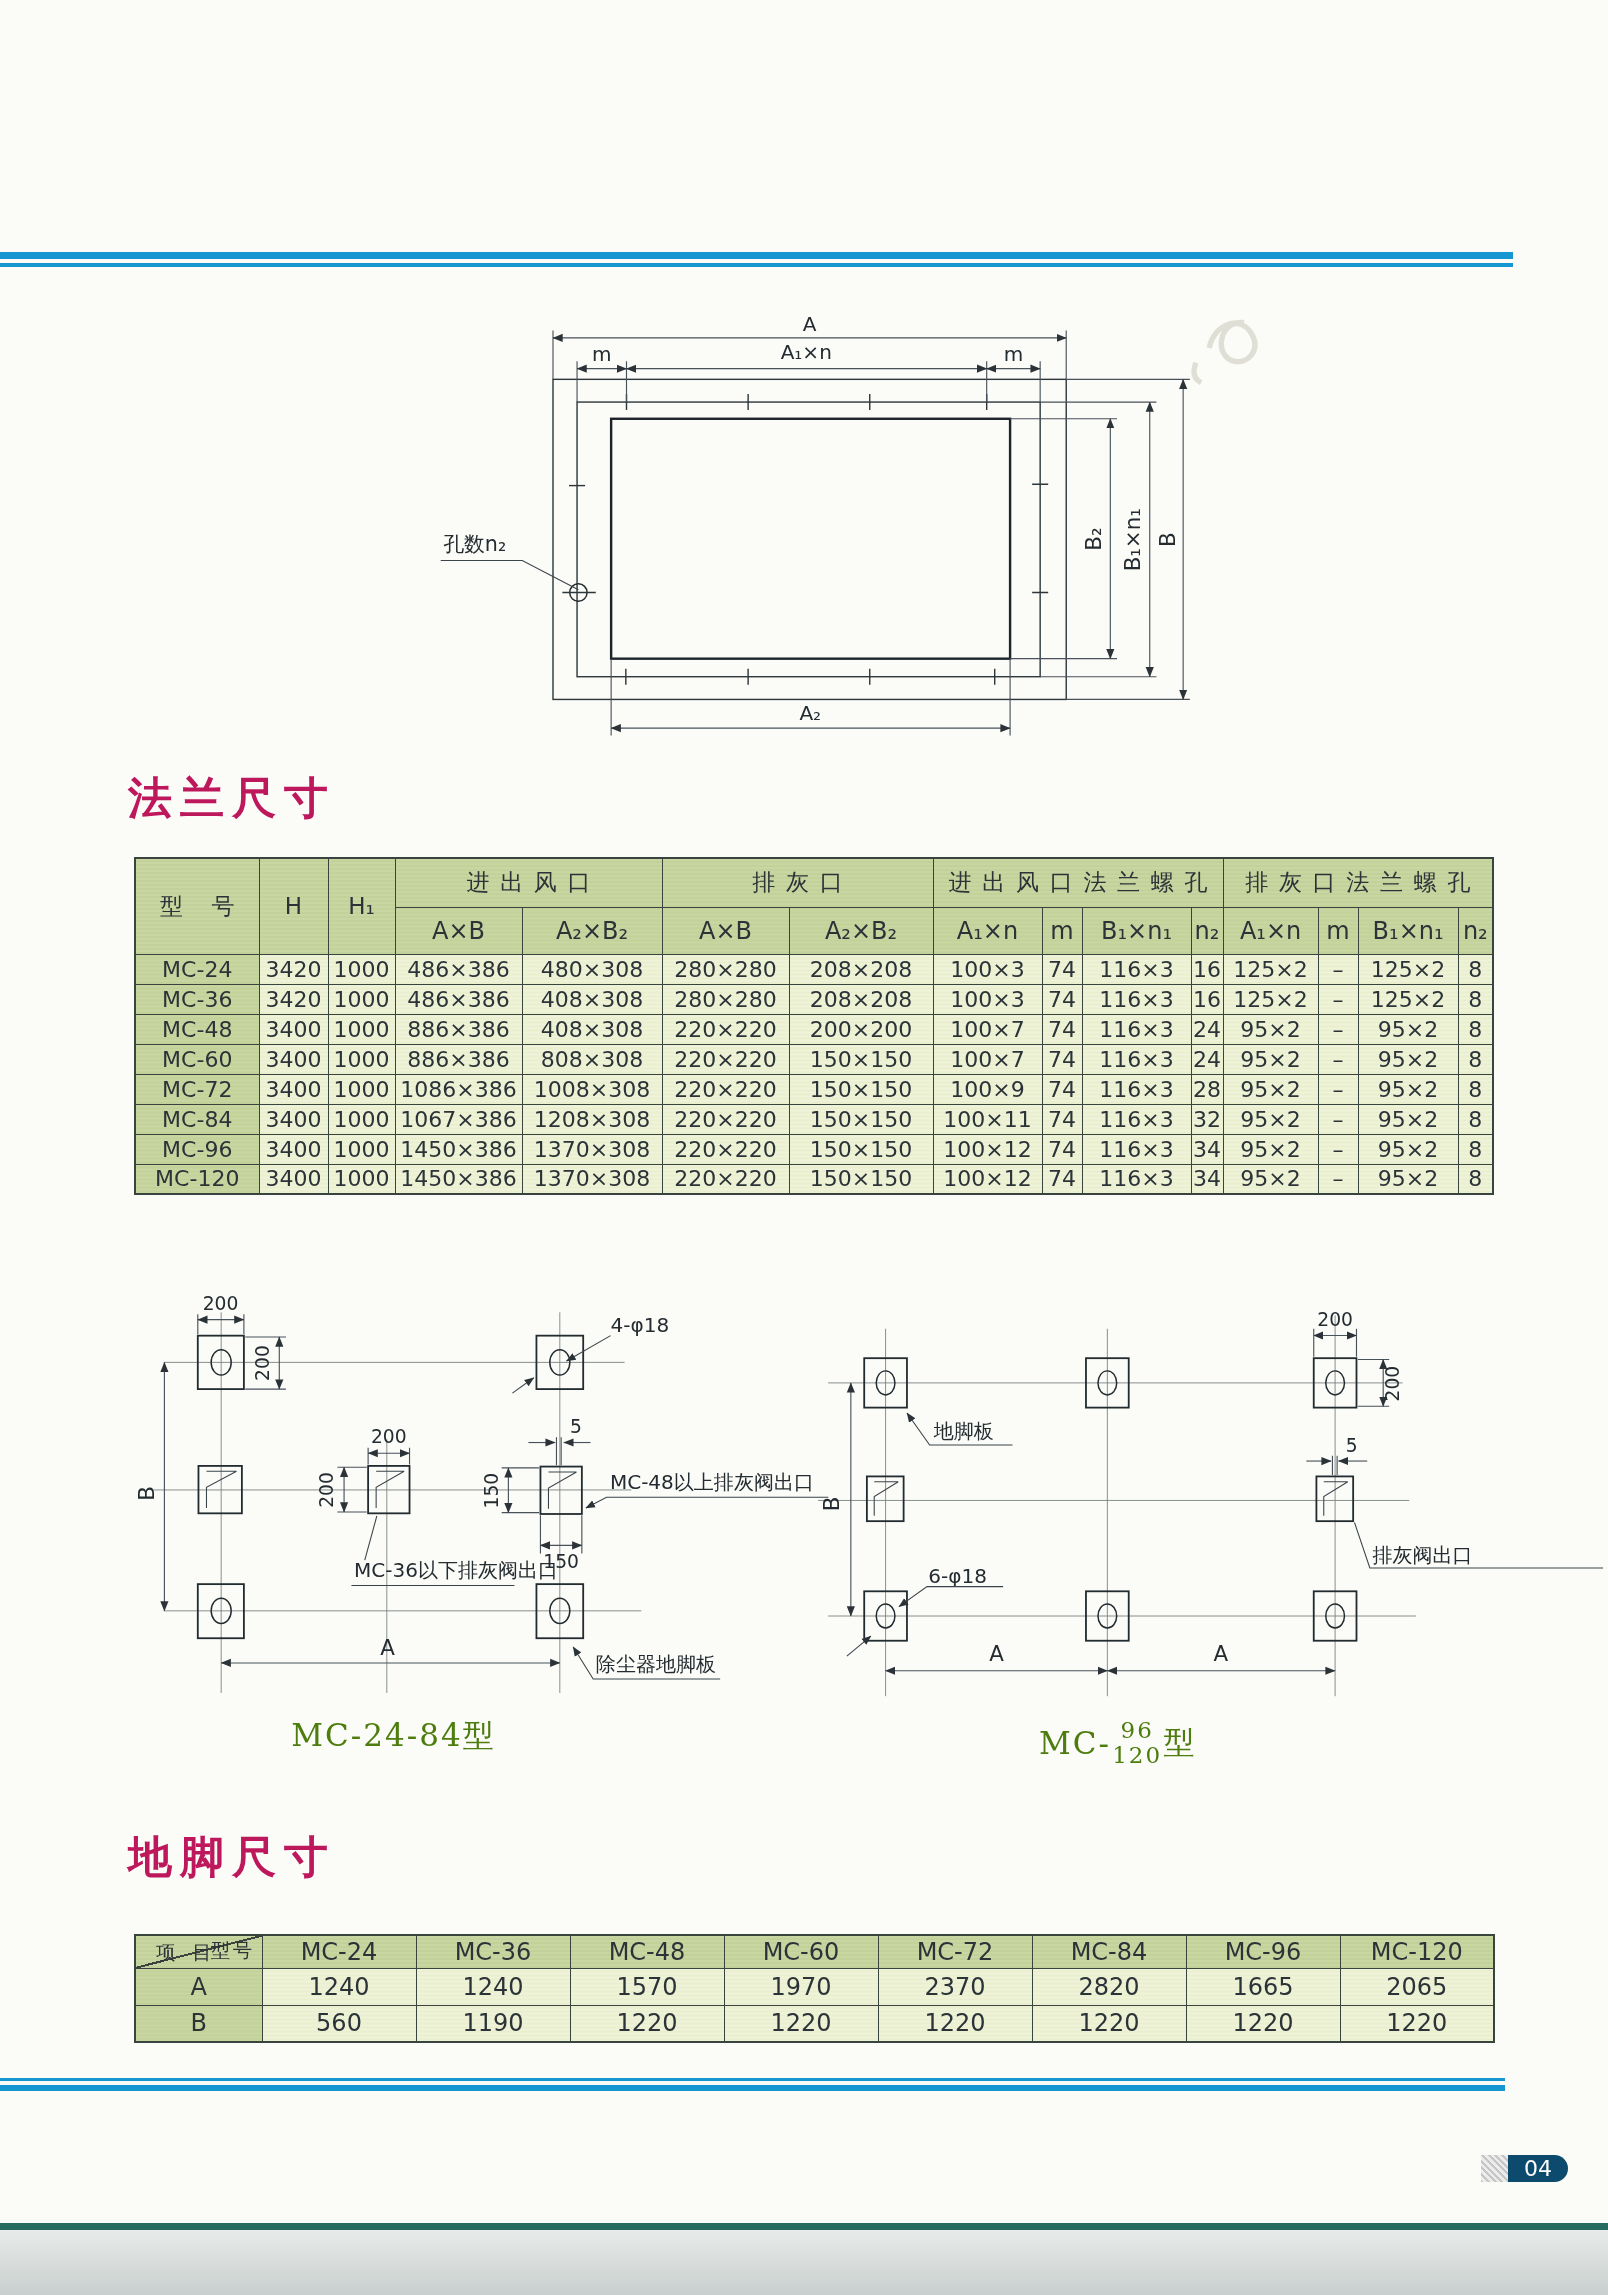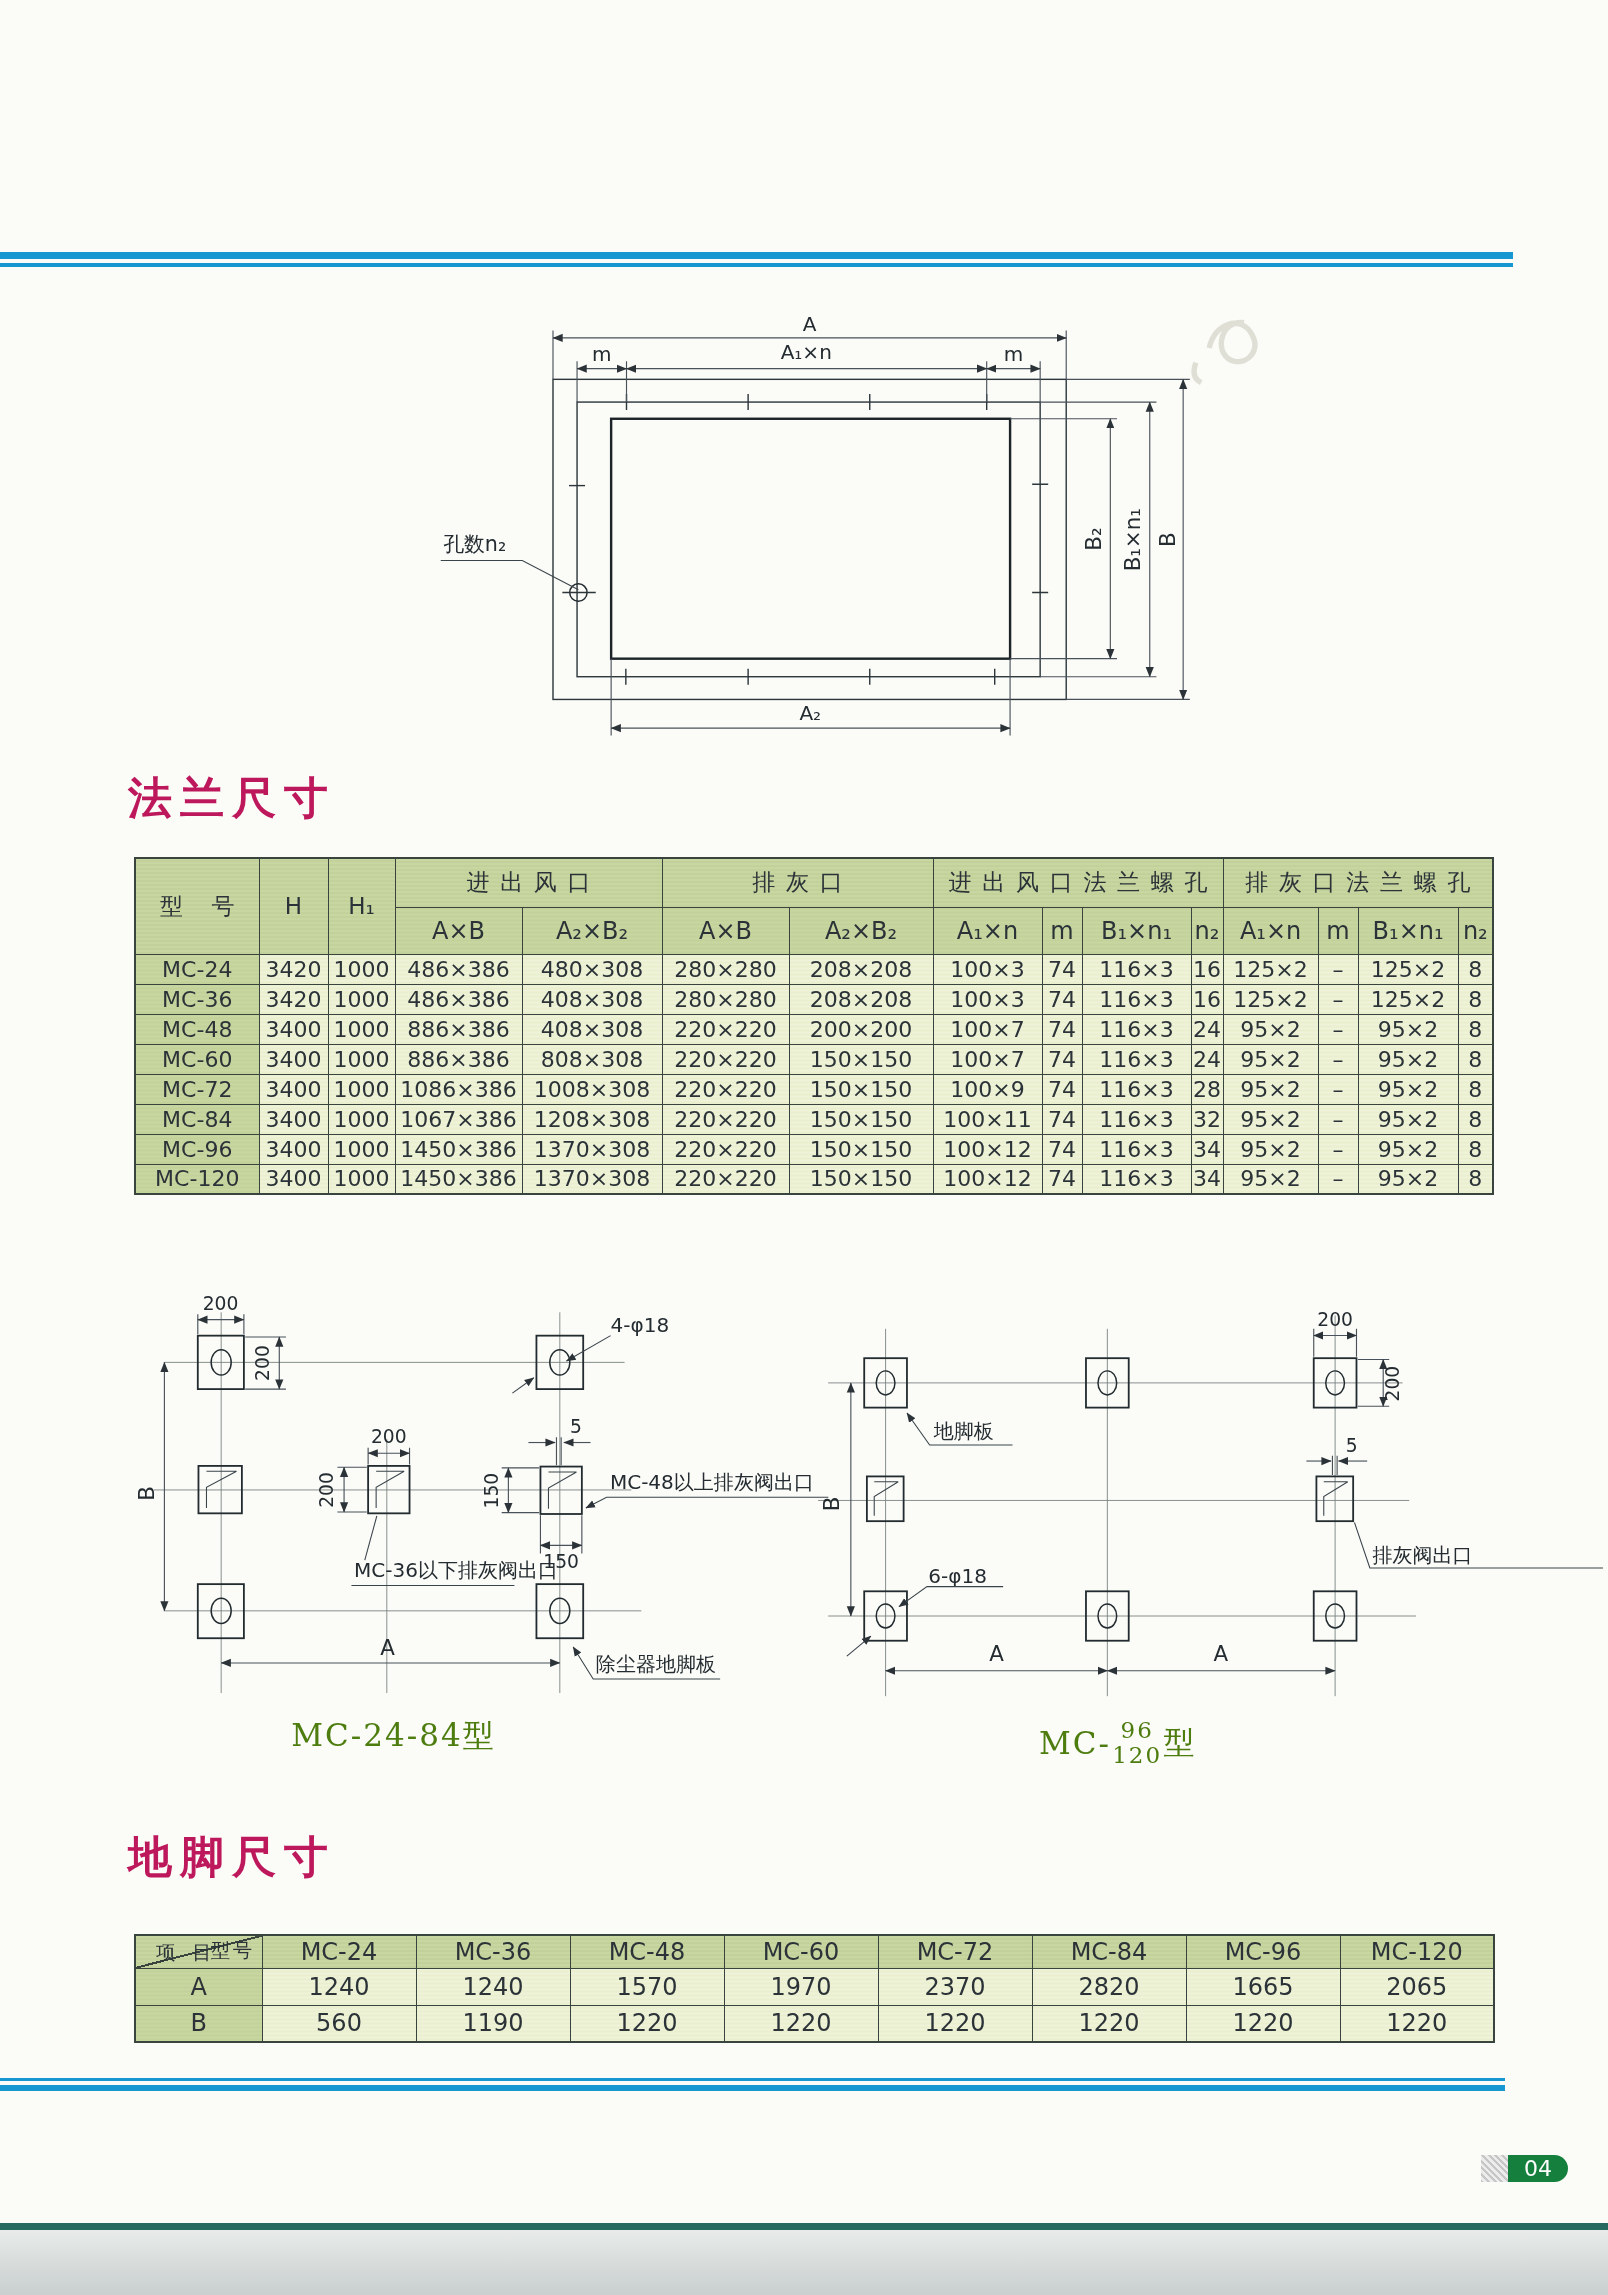--- a/index.html
+++ b/index.html
@@ -78,21 +78,21 @@
   #caption-right { display:flex; align-items:center; }
   #caption-right .stack { display:flex; flex-direction:column; align-items:center;
     font-size:23px; line-height:1.1; margin:0 1.3px; }
   
   #bottom-teal { position:absolute; left:0; top:2223px; width:1609px; height:6.7px; background:#276b60; }
   #bottom-gray { position:absolute; left:0; top:2230px; width:1609px; height:65px;
     background:linear-gradient(#e8ebe9,#c8cfce); }
   #page-badge { position:absolute; left:1481px; top:2155px; display:flex; }
   #badge-hatch { width:27px; height:27px;
     background:repeating-linear-gradient(45deg,#c6c6c6 0 2px,#ececec 2px 4.7px); }
-  #badge-pill { width:60px; height:27px; background:#15803d; border-radius:0 14.7px 14.7px 0;
+  #badge-pill { width:60px; height:27px; background:#0c4a6e; border-radius:0 14.7px 14.7px 0;
     color:#fff; font-size:22px; display:flex; align-items:center; justify-content:center; }
 </style>
 </head>
 <body>
 
 <div class="page">
 
   <div class="band" id="band-top">
     <div class="thick"></div>
     <div class="gapw"></div>

